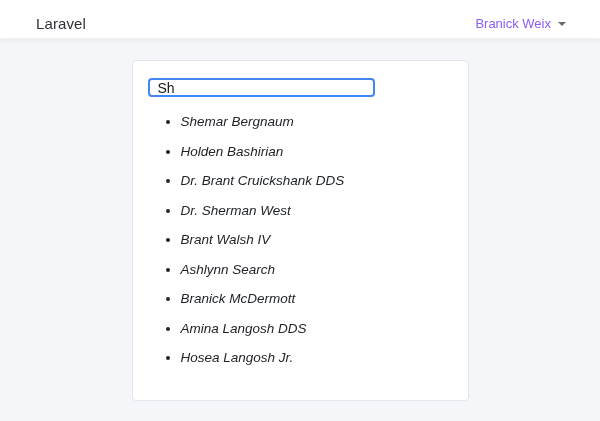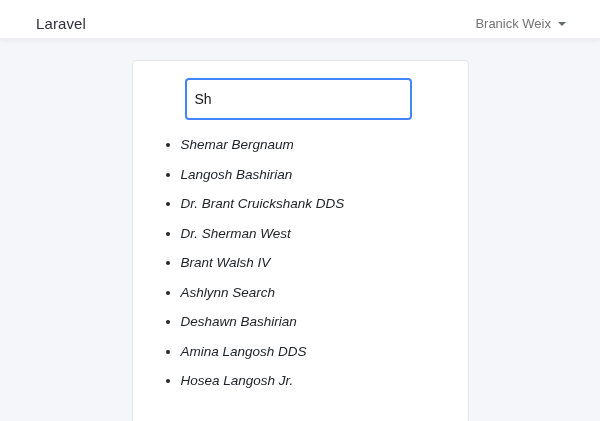--- a/index.html
+++ b/index.html
@@ -28,21 +28,21 @@
     color: #2f3136;
     letter-spacing: 0.1px;
     cursor: pointer;
     text-decoration: none;
   }
   .user-menu {
     display: flex;
     align-items: center;
     gap: 7px;
     font-size: 13px;
-    color: #737373;
+    color: #8b5cf6;
     cursor: pointer;
   }
   .caret {
     width: 0;
     height: 0;
     border-left: 4px solid transparent;
     border-right: 4px solid transparent;
     border-top: 4px solid #636b6f;
     margin-top: 2px;
   }
@@ -66,30 +66,29 @@
     font-size: 13px;
     line-height: 16px;
     color: #25292e;
   }
   .card-body {
     padding: 17px 15px 20px 15px;
   }
   .search-input {
     display: block;
     width: 227px;
-    height: 42px;
+    height: 19px;
     border: 2px solid var(--accent, #4285f4);
     border-radius: 4px;
     padding: 6px 8px;
     font-family: "Liberation Sans", sans-serif;
     font-size: 14px;
     color: #17181a;
     background: #ffffff;
     outline: none;
-    margin-left: 37px;
   }
   .results {
     list-style: disc;
     margin: 17px 0 0 0;
     padding: 0 0 0 33px;
     font-style: italic;
   }
   .results li {
     font-size: 13.5px;
     line-height: 16px;
@@ -107,24 +106,24 @@
     <span class="caret"></span>
   </div>
 </nav>
 
 <main class="content">
   <div class="card">
     <div class="card-body">
       <input type="text" class="search-input" value="Sh" style="">
       <ul class="results">
           <li>Shemar Bergnaum</li>
-          <li>Langosh Bashirian</li>
+          <li>Holden Bashirian</li>
           <li>Dr. Brant Cruickshank DDS</li>
           <li>Dr. Sherman West</li>
           <li>Brant Walsh IV</li>
           <li>Ashlynn Search</li>
-          <li>Deshawn Bashirian</li>
+          <li>Branick McDermott</li>
           <li>Amina Langosh DDS</li>
           <li>Hosea Langosh Jr.</li>
         </ul>
     </div>
   </div>
 </main>
 
 </body></html>

